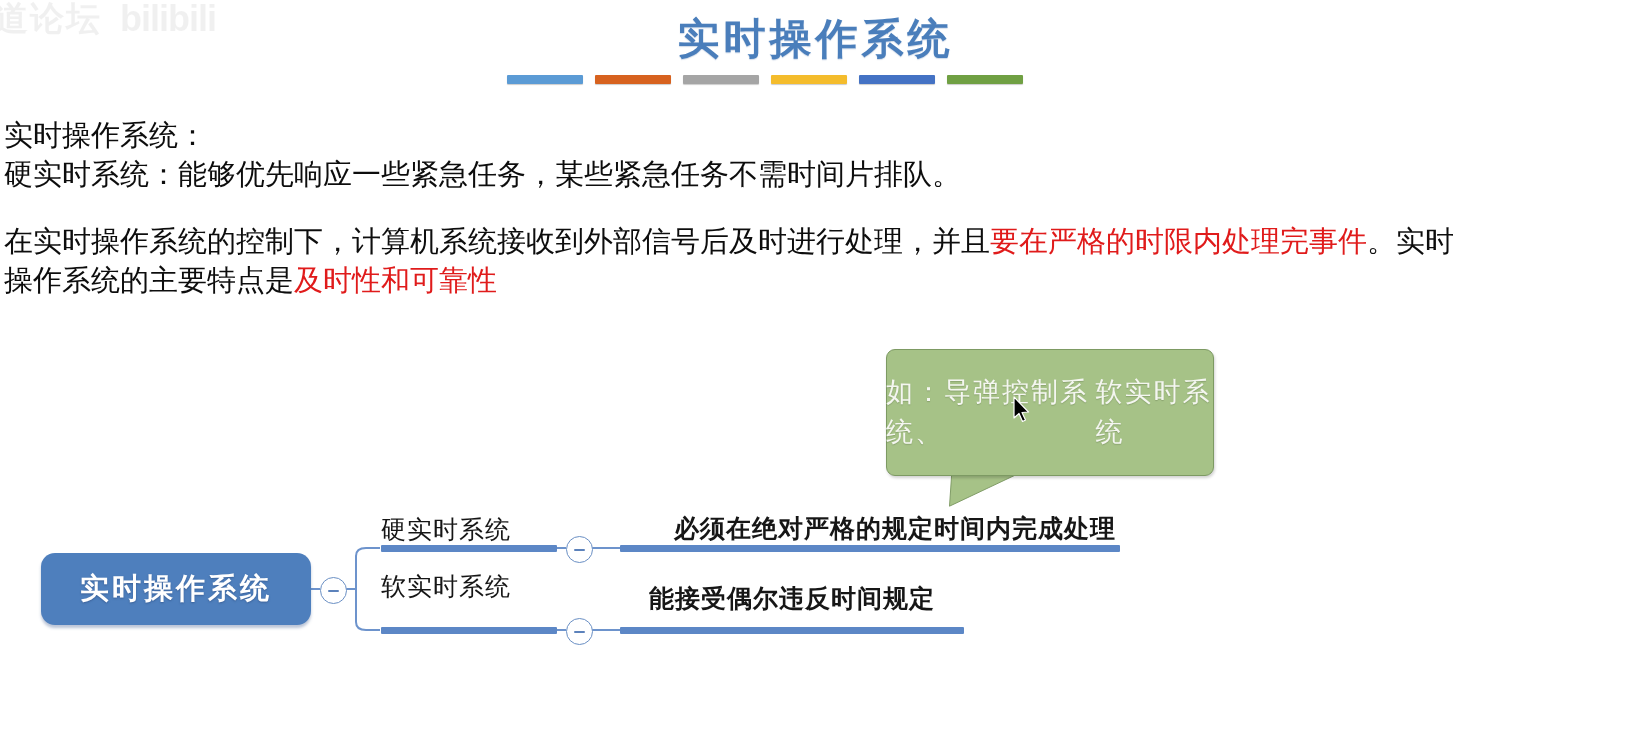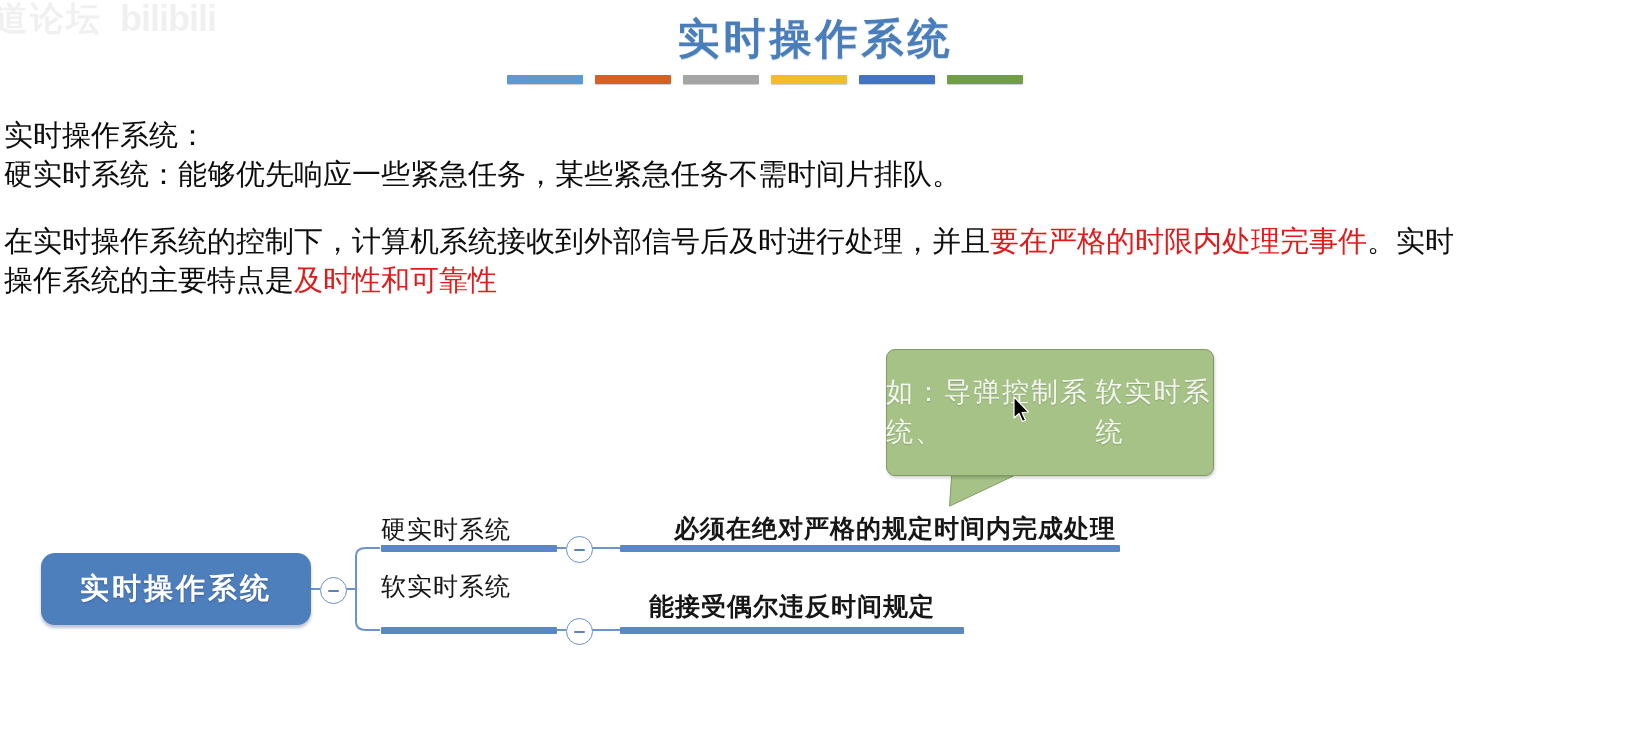--- a/index.html
+++ b/index.html
@@ -184,21 +184,21 @@
 
     <div class="branch-label" style="left:381px;top:23px;">硬实时系统</div>
     <div class="underline" style="left:381px;top:55px;width:176px;"></div>
     <div class="collapse-icon" style="left:566px;top:46px;"></div>
     <div class="leaf-label" style="left:674px;top:22px;">必须在绝对严格的规定时间内完成处理</div>
     <div class="underline" style="left:620px;top:55px;width:500px;"></div>
 
     <div class="branch-label" style="left:381px;top:80px;">软实时系统</div>
     <div class="underline" style="left:381px;top:137px;width:176px;"></div>
     <div class="collapse-icon" style="left:566px;top:128px;"></div>
-    <div class="leaf-label" style="left:649px;top:92px;margin-top:8px;">能接受偶尔违反时间规定</div>
+    <div class="leaf-label" style="left:649px;top:92px;">能接受偶尔违反时间规定</div>
     <div class="underline" style="left:620px;top:137px;width:344px;"></div>
   </div>
 
   <svg class="cursor" viewBox="0 0 20 30">
     <path d="M 2 1 L 2 22 L 7 17.5 L 10.5 25.5 L 13.5 24 L 10 16.5 L 16.5 16 Z" fill="#000000" stroke="#ffffff" stroke-width="1.2" stroke-linejoin="round"></path>
   </svg>
 
 </div>
 
 </body></html>

